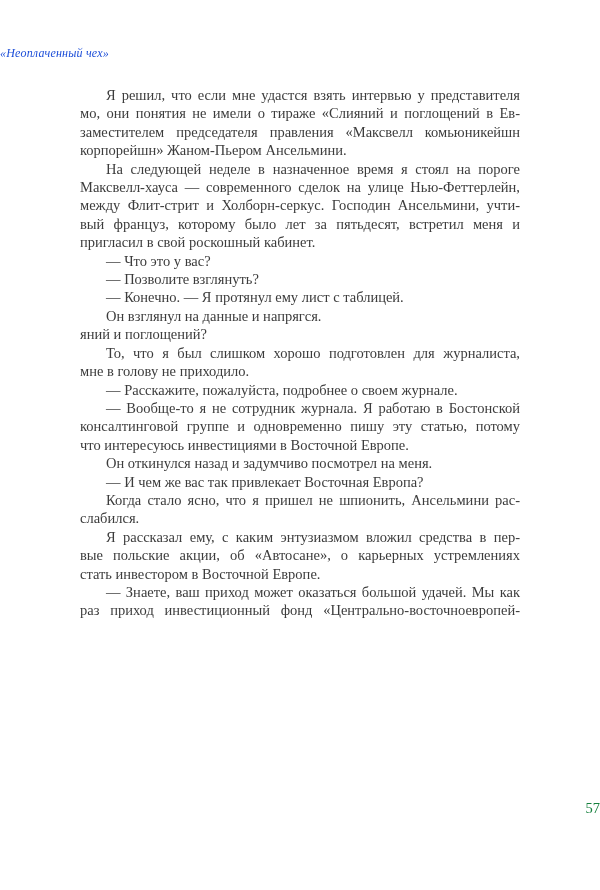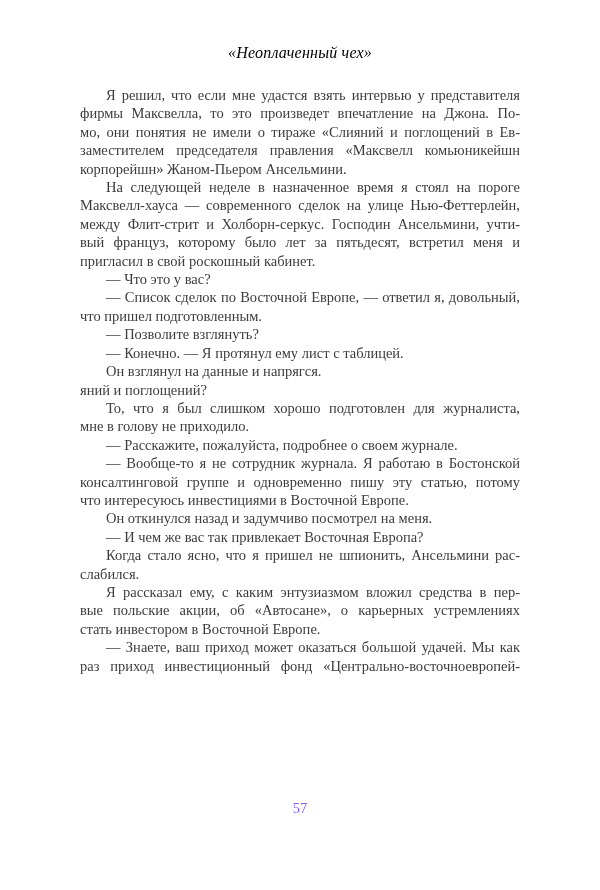--- a/index.html
+++ b/index.html
@@ -16,25 +16,24 @@
     background: #ffffff;
     font-family: "Liberation Serif", serif;
     color: #3c3c3c;
     overflow: hidden;
   }
   .running-title {
     position: absolute;
     top: 45px;
     left: 0;
     width: 100%;
-    text-align: center;
     font-style: italic;
-    font-size: 16px;
+    font-size: 12px;
     line-height: 16px;
-    color: #000000;
+    color: #1d4ed8;
     letter-spacing: 0.2px;
   }
   .body-text {
     position: absolute;
     top: 86px;
     left: 80px;
     width: 440px;
     font-size: 14.5px;
   }
   .para {
@@ -50,53 +49,48 @@
     text-align-last: justify;
   }
   .line.indent {
     text-indent: 26px;
   }
   .page-number {
     position: absolute;
     top: 800px;
     left: 0;
     width: 100%;
-    text-align: center;
+    text-align: right;
     font-size: 14.5px;
     line-height: 17px;
-    color: #8b5cf6;
+    color: #15803d;
   }
 </style>
 </head>
 <body>
 
 <div class="page">
   <div class="running-title">«Неоплаченный чех»</div>
 
   <div class="body-text">
       <div class="para">
         <div class="line just indent">Я решил, что если мне удастся взять интервью у представителя</div>
-        <div class="line just">фирмы Максвелла, то это произведет впечатление на Джона. По-</div>
         <div class="line just">мо, они понятия не имели о тираже «Слияний и поглощений в Ев-</div>
         <div class="line just">заместителем председателя правления «Максвелл комьюникейшн</div>
         <div class="line">корпорейшн» Жаном-Пьером Ансельмини.</div>
       </div>
       <div class="para">
         <div class="line just indent">На следующей неделе в назначенное время я стоял на пороге</div>
         <div class="line just">Максвелл-хауса — современного сделок на улице Нью-Феттерлейн,</div>
         <div class="line just">между Флит-стрит и Холборн-серкус. Господин Ансельмини, учти-</div>
         <div class="line just">вый француз, которому было лет за пятьдесят, встретил меня и</div>
         <div class="line">пригласил в свой роскошный кабинет.</div>
       </div>
       <div class="para">
         <div class="line indent">— Что это у вас?</div>
-      </div>
-      <div class="para">
-        <div class="line just indent">— Список сделок по Восточной Европе, — ответил я, довольный,</div>
-        <div class="line">что пришел подготовленным.</div>
       </div>
       <div class="para">
         <div class="line indent">— Позволите взглянуть?</div>
       </div>
       <div class="para">
         <div class="line indent">— Конечно. — Я протянул ему лист с таблицей.</div>
       </div>
       <div class="para">
         <div class="line indent">Он взглянул на данные и напрягся.</div>
       </div>

